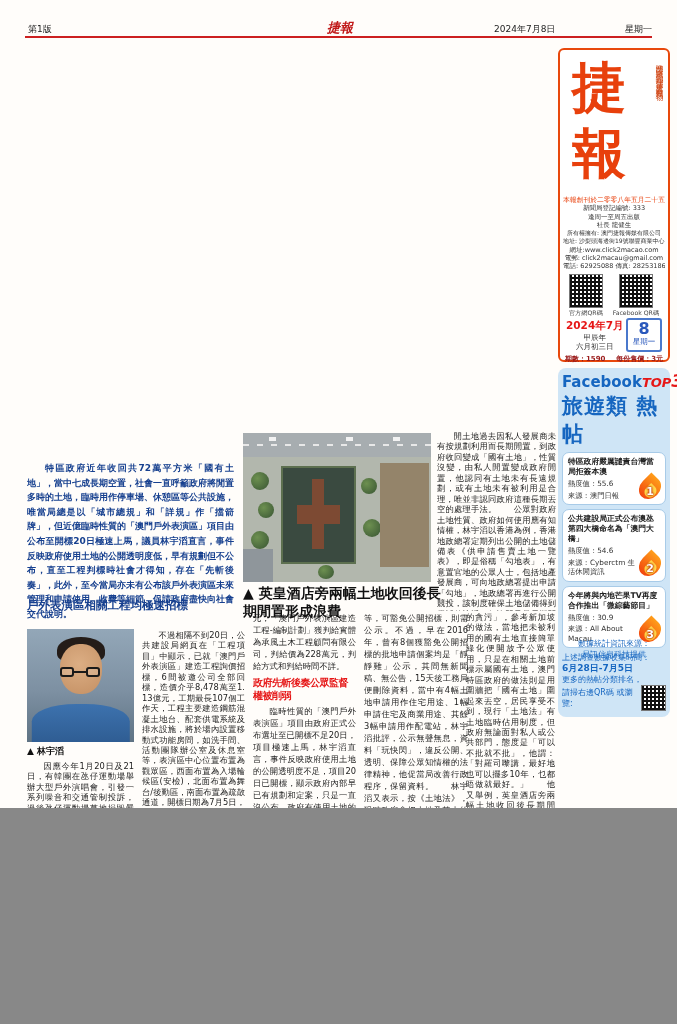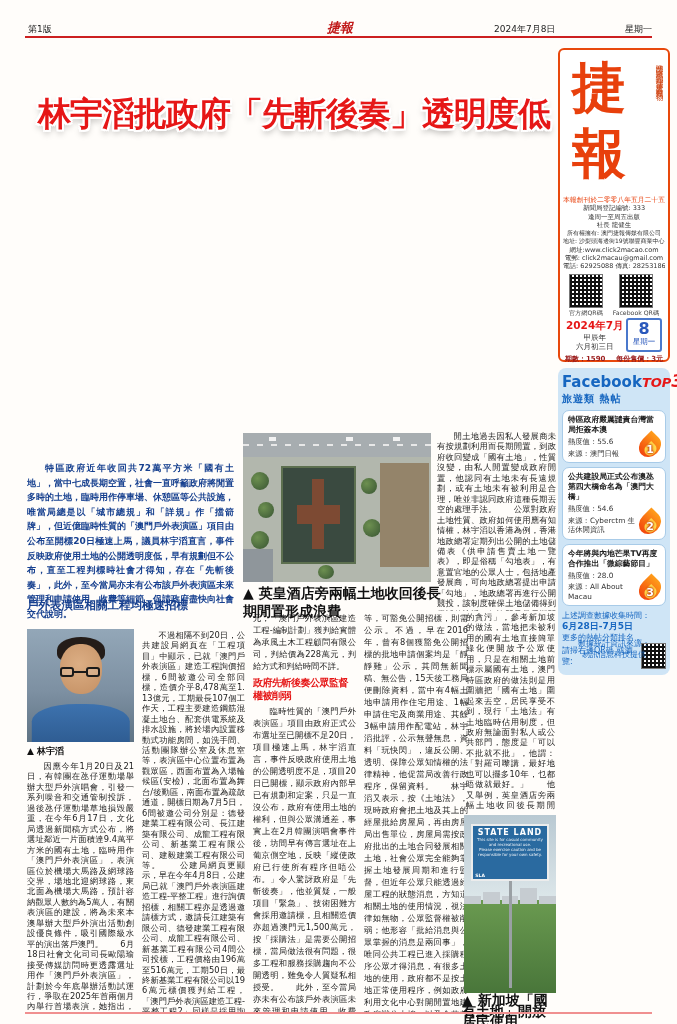--- a/index.html
+++ b/index.html
@@ -1,17 +1,17 @@
 <!DOCTYPE html>
 <html><head>
 <meta charset="utf-8">
 <style>
   * { margin:0; padding:0; box-sizing:border-box; }
   body { background:#888; font-family:"DejaVu Sans", sans-serif; }
-  .page { position:relative; width:677px; height:1024px; background:#fffdfa; margin:0 auto; overflow:hidden; }
+  .page { position:relative; width:677px; height:808px; background:#fffdfa; margin:0 auto; overflow:hidden; }
 
   
   .h-left   { position:absolute; left:28px; top:23px; font-size:9px; color:#222; }
   .h-center { position:absolute; left:300px; top:19px; width:80px; text-align:center;
               font-family:"DejaVu Serif", serif; font-style:italic; font-weight:bold;
               font-size:13px; color:#c01818; }
   .h-date   { position:absolute; left:494px; top:23px; font-size:9px; color:#222; }
   .h-week   { position:absolute; right:25px; top:23px; font-size:9px; color:#222; }
   .rule-top { position:absolute; left:25px; right:25px; top:36px; height:2px; background:#cc2020; }
   .rule-bottom { position:absolute; left:25px; right:25px; top:1012px; height:2px; background:#f09090; }
@@ -135,21 +135,21 @@
   .day-box .wk { font-size:7.5px; color:#2a58bc; }
   .issue-row { position:absolute; left:5px; right:5px; top:304px; display:flex; justify-content:space-between;
     font-size:7px; font-weight:bold; color:#9b1c1c; }
 
   
   .fb { position:absolute; left:558px; top:368px; width:112px; background:#cfe5f6; border-radius:8px; padding:5px 4px 6px; }
   .fb-head { line-height:16px; }
   .fb-brand { font-size:15px; font-weight:bold; color:#1666c0; }
   .fb-top { font-size:13px; font-weight:900; font-style:italic; color:#e61717;text-align:center; }
   .fb-top3 { font-size:18px; font-weight:900; font-style:italic; color:#e61717; }
-  .fb-sub { font-size:10px; font-weight:bold; color:#1666c0; letter-spacing:1px; margin:1px 0 4px; }
+  .fb-sub { font-size:21px; font-weight:bold; color:#1666c0; letter-spacing:1px; margin:1px 0 4px; }
   .fb-card { position:relative; background:#fff; border:1px solid #a8cbe8; border-radius:7px; padding:4px 5px; margin-bottom:4px; }
   .fb-title { font-size:7.8px; line-height:10px; font-weight:bold; color:#222; }
   .fb-meta { font-size:7.3px; line-height:9.5px; color:#333; margin-top:2px; padding-right:24px; }
   .flame { position:absolute; right:4px; bottom:4px; width:22px; height:26px; }
   .flame .fb1 { position:absolute; left:1px; right:1px; top:2px; bottom:0; background:linear-gradient(180deg,#ff9e1a,#f2460e);
     border-radius:0 50% 50% 50%; transform:rotate(45deg); }
   .flame .fb2 { position:absolute; left:6px; right:5px; top:11px; bottom:2px; background:#ffd84a;
     border-radius:0 50% 50% 50%; transform:rotate(45deg); }
   .flame .fnum { position:absolute; left:0; right:0; bottom:2px; text-align:center; font-size:11px; font-weight:bold;
     color:#fff; text-shadow:0 0 2px #c03000,0 0 2px #c03000,0 0 3px #c03000; }
@@ -165,21 +165,20 @@
 <body>
 
 <div class="page">
 
   <div class="h-left">第1版</div>
   <div class="h-center">捷報</div>
   <div class="h-date">2024年7月8日</div>
   <div class="h-week">星期一</div>
   <div class="rule-top"></div>
 
-  <div class="headline2">林宇滔批政府「先斬後奏」透明度低</div>
 
 
   <div class="mast">
     <div class="slogan">澳門政府承認刊登法律廣告有效刊物</div>
     <div class="brand">捷<br>報</div>
     <div class="mh-info">
       <div class="red">本報創刊於二零零八年五月二十五日</div>
       <div>新聞局登記編號: 333</div>
       <div>逢周一至周五出版</div>
       <div>社長 龍健生</div>
@@ -237,21 +236,21 @@
       <div class="fb-meta">熱度值：54.6</div>
       <div class="fb-meta">來源：Cyberctm 生活休閒資訊</div>
       <div class="flame">
           <div class="fb1"></div>
           <div class="fb2"></div>
           <div class="fnum">2</div>
         </div>
     </div>
     <div class="fb-card">
       <div class="fb-title">今年將與內地芒果TV再度合作推出「微綜藝節目」</div>
-      <div class="fb-meta">熱度值：28.0</div>
+      <div class="fb-meta">熱度值：30.9</div>
       <div class="fb-meta">來源：All About Macau</div>
       <div class="flame">
           <div class="fb1"></div>
           <div class="fb2"></div>
           <div class="fnum">3</div>
         </div>
     </div>
 
     <div class="fb-foot">
       <div>上述調查數據收集時間：</div>

